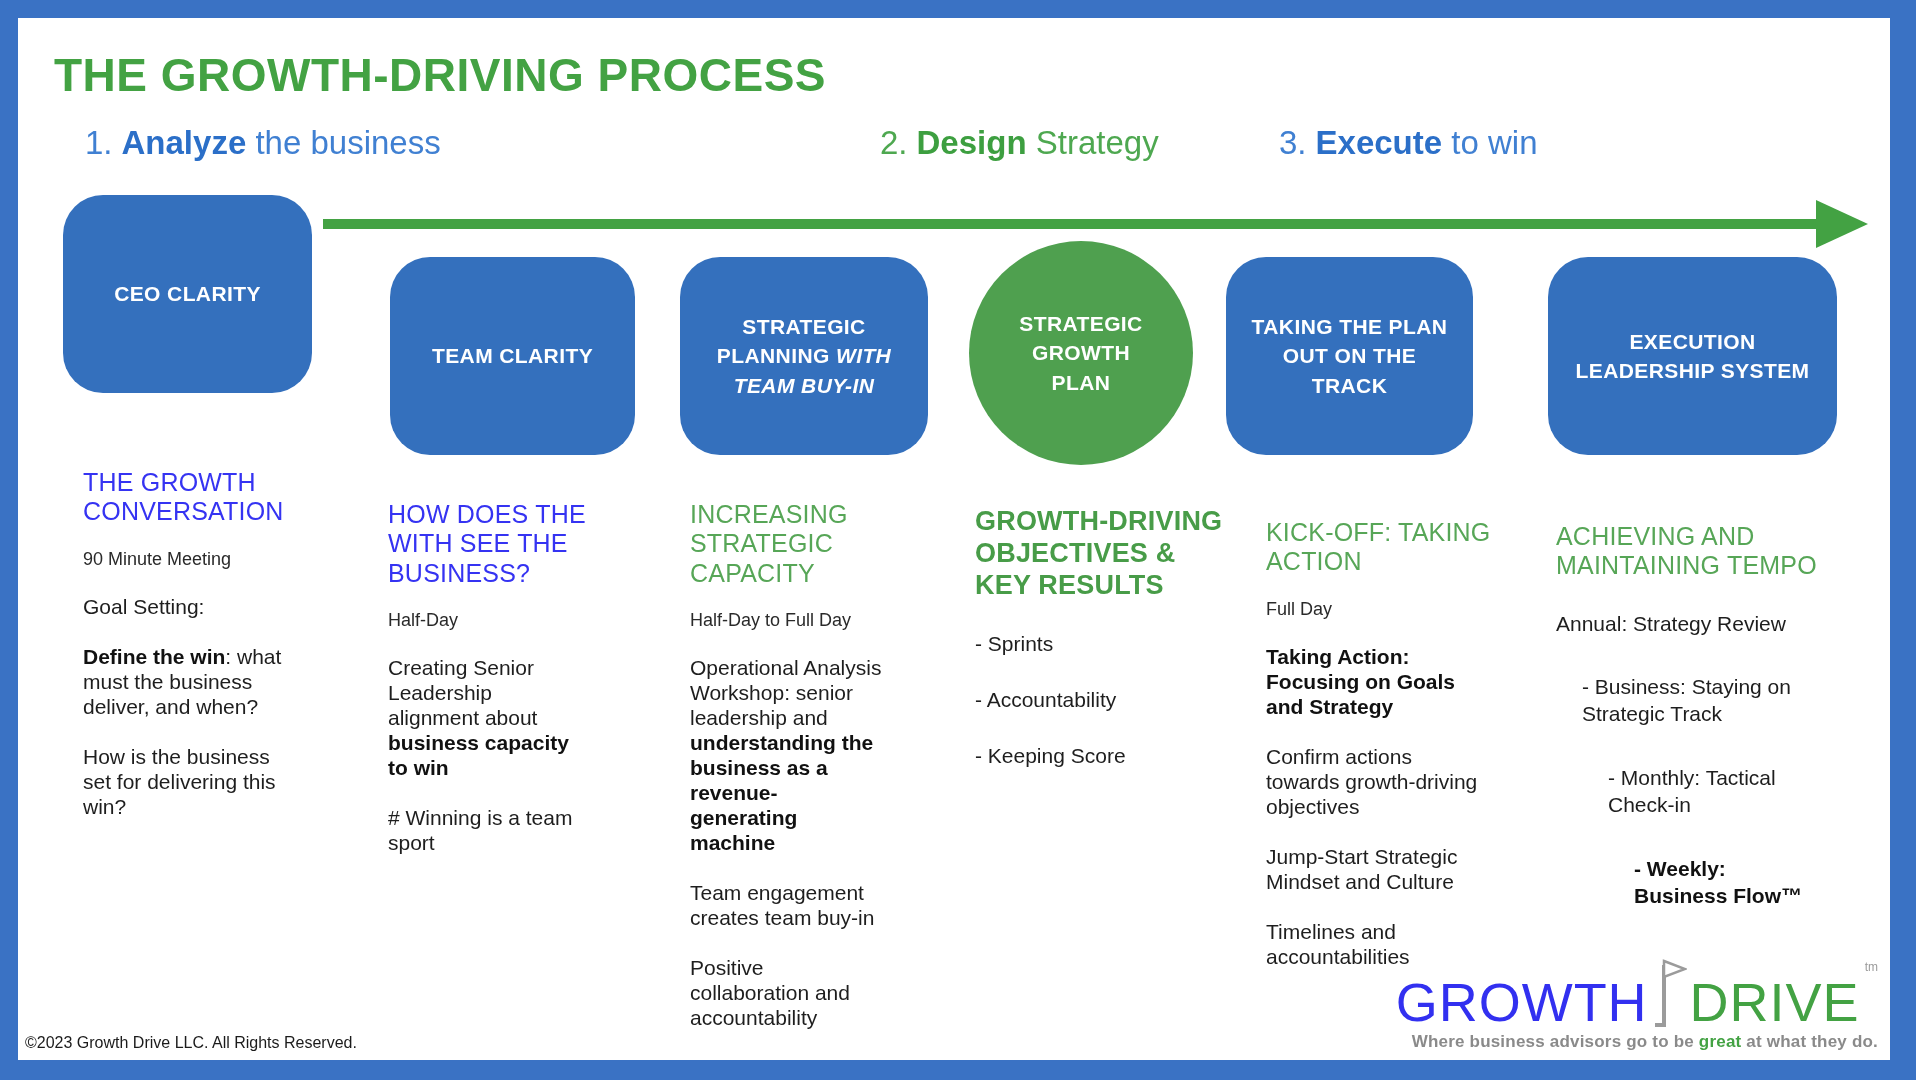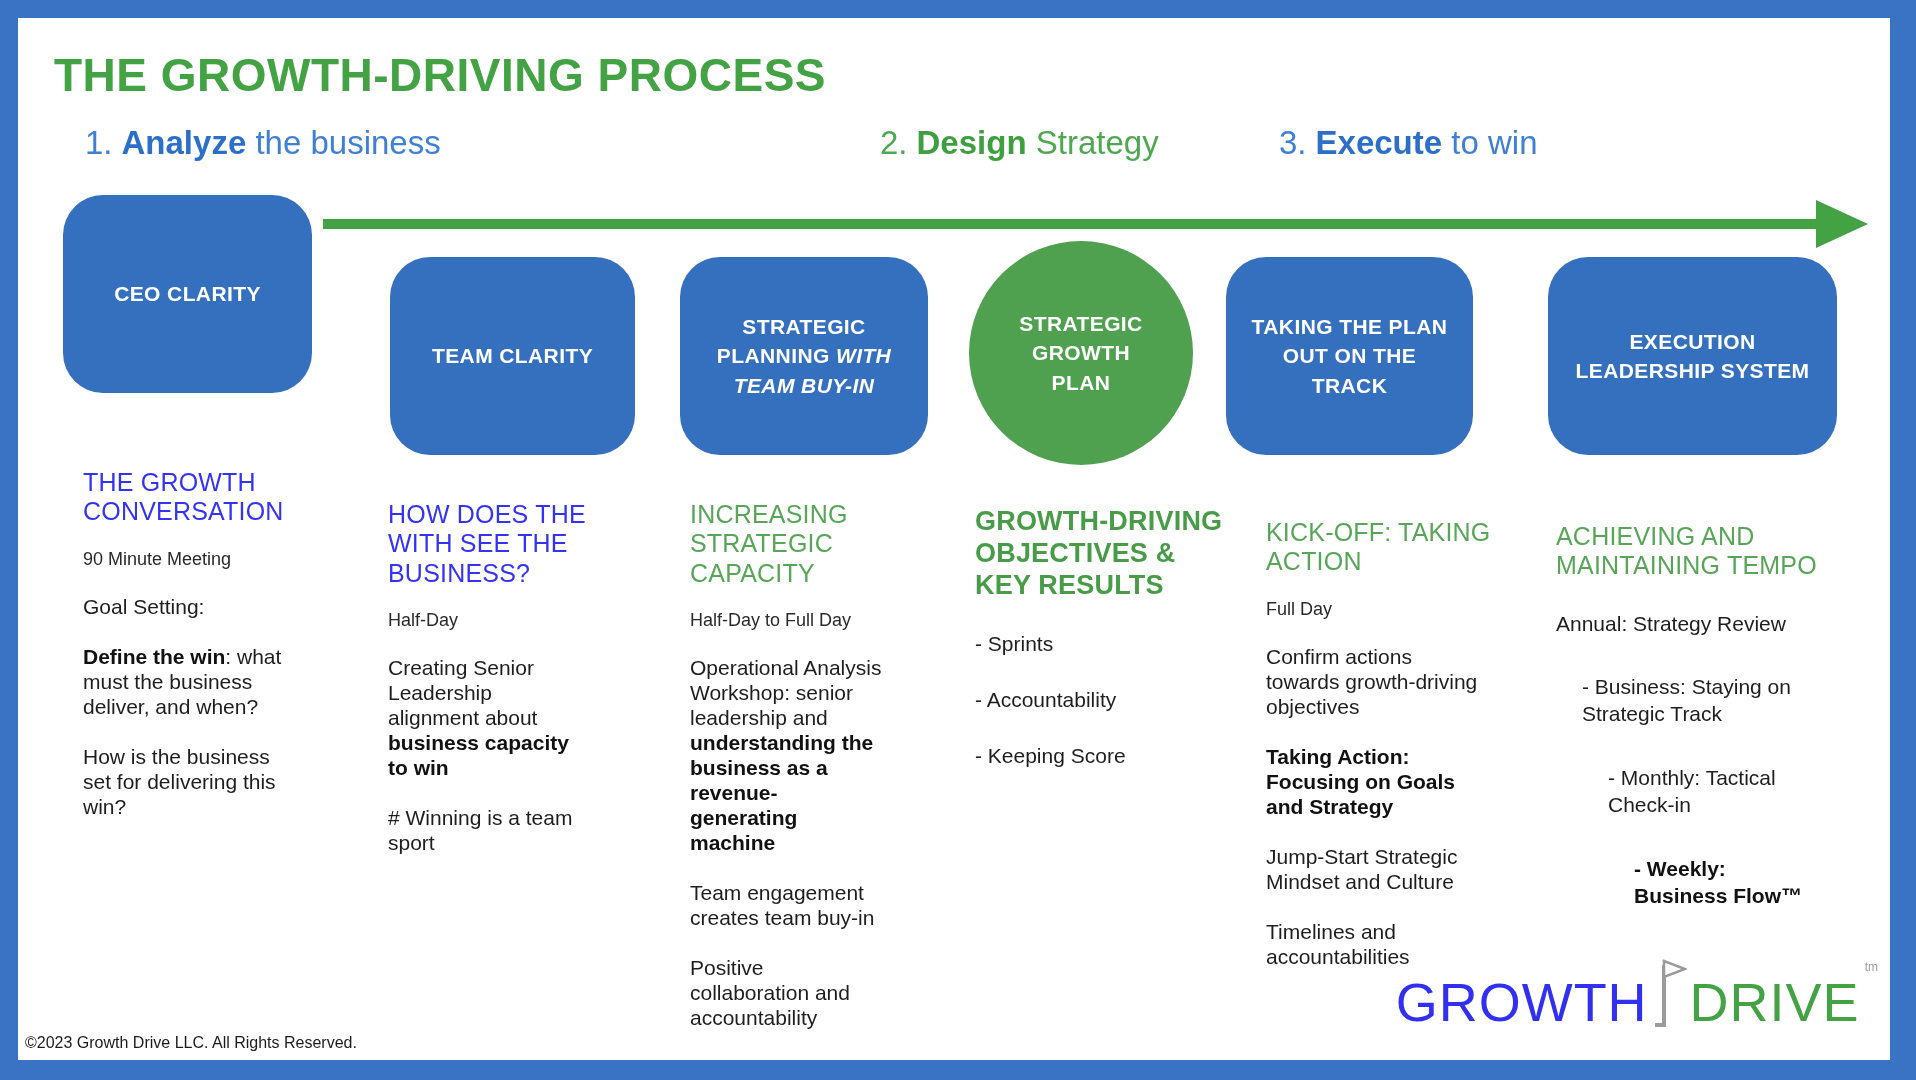--- a/index.html
+++ b/index.html
@@ -141,22 +141,22 @@
 <div class="col" id="col-4">
   <h2 class="col-h h-green-bold">GROWTH-DRIVING OBJECTIVES &amp; KEY RESULTS</h2>
   <p class="para">- Sprints</p>
   <p class="para">- Accountability</p>
   <p class="para">- Keeping Score</p>
 </div>
 
 <div class="col" id="col-5">
   <h2 class="col-h h-green">KICK-OFF: TAKING ACTION</h2>
   <p class="meta">Full Day</p>
+  <p class="para"><span></span><b>Taking Action: Focusing on Goals and Strategy</b><span></span></p>
   <p class="para"><span>Confirm actions towards growth-driving objectives</span><b></b><span></span></p>
-  <p class="para"><span></span><b>Taking Action: Focusing on Goals and Strategy</b><span></span></p>
   <p class="para"><span>Jump-Start Strategic Mindset and Culture</span><b></b><span></span></p>
   <p class="para"><span>Timelines and accountabilities</span><b></b><span></span></p>
 </div>
 
 <div class="col" id="col-6">
   <h2 class="col-h h-green">ACHIEVING AND MAINTAINING TEMPO</h2>
   <p class="para ind-0">Annual: Strategy Review</p>
   <p class="para ind-1">- Business: Staying on Strategic Track</p>
   <p class="para ind-2">- Monthly: Tactical Check-in</p>
   <p class="para ind-3 bold pre">- Weekly:
@@ -170,13 +170,14 @@
     <span class="lg-word lg-growth">GROWTH</span>
     <span class="lg-flag">
       <svg width="36" height="70" viewBox="0 0 36 70">
         <polyline points="4,67 13,67 13,7" fill="none" stroke="#9b9b9b" stroke-width="4"></polyline>
         <polygon points="13,3 34,11 13,19" fill="#ffffff" stroke="#9b9b9b" stroke-width="2.5"></polygon>
       </svg>
     </span>
     <span class="lg-word lg-drive">DRIVE</span>
     <span class="lg-tm">tm</span>
   </div>
+  <div class="tagline"><span>Where business advisors go to be </span><span class="tg-green">great</span><span> at what they do.</span></div>
 </div>
 
 </body></html>

